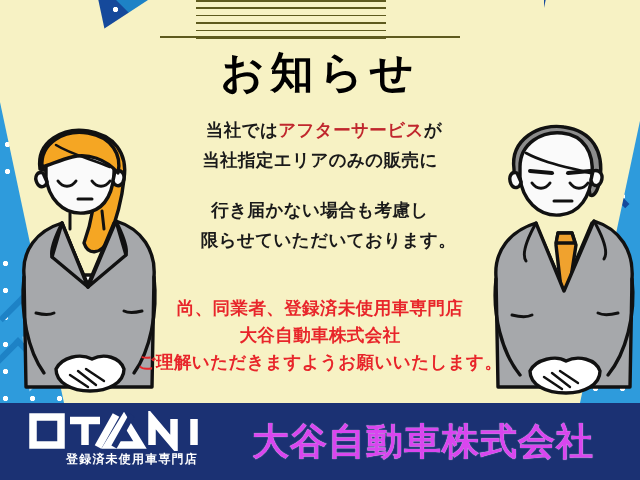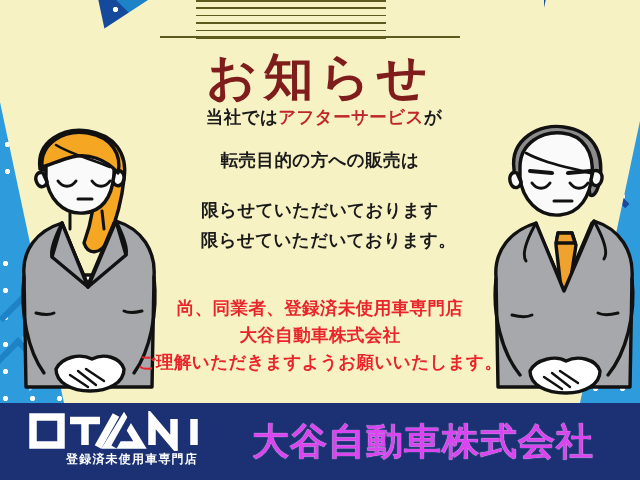--- a/index.html
+++ b/index.html
@@ -98,30 +98,30 @@
        #5E5A1E 0px, #5E5A1E 1.6px, transparent 1.6px, transparent 7.4px);
   }
   .stripe-long{
     position:absolute;left:160px;top:36px;width:300px;height:2px;background:#5E5A1E;
   }
 
   
   .text-wrap{position:absolute;left:0;top:0;width:640px;height:403px;}
   .headline{
     position:absolute;left:0;right:0;top:44px;text-align:center;
-    font-size:50px;font-weight:bold;letter-spacing:6px;color:#7f1d1d;
+    font-size:43px;font-weight:bold;letter-spacing:6px;color:#000000;
     font-family:Liberation Mono, monospace;
   }
   .body-line{
     position:absolute;left:0;right:0;text-align:center;
     font-size:17.5px;font-weight:bold;color:#1A1A1A;letter-spacing:.4px;
     white-space:nowrap;
   }
   .accent-red{color:#C0272D;}
-  .l1{top:105px;padding-left:8px;}
+  .l1{top:118px;padding-left:8px;}
   .l2{top:148px;}
   .l3{top:198px;}
   .l4{top:228px;padding-left:17px;}
   .l5{top:250px;}
 
   .red-line{
     position:absolute;left:0;right:0;text-align:center;
     font-size:17.5px;font-weight:bold;color:#E8252A;letter-spacing:.4px;
     white-space:nowrap;
   }
@@ -292,23 +292,23 @@
       <path d="M74 256 L92 268 M82 252 L100 266 M90 250 L108 262" stroke="#111" stroke-width="2.4"></path>
     </g>
   </svg>
 
   <div class="text-wrap">
     <div class="headline">お知らせ</div>
 
     <div class="body-line l1">
       <span>当社では</span><span class="accent-red">アフターサービス</span><span>が</span>
     </div>
-    <div class="body-line l2">転売目的の方への販売は</div>
-
-    <div class="body-line l3">限らせていただいております</div>
+    <div class="body-line l2">当社指定エリアのみの販売に</div>
+
+    <div class="body-line l3">行き届かない場合も考慮し</div>
     <div class="body-line l4">限らせていただいております。</div>
 
     <div class="red-line r1">尚、同業者、登録済未使用車専門店</div>
     <div class="red-line r2">大谷自動車株式会社</div>
     <div class="red-line r3">ご理解いただきますようお願いいたします。</div>
   </div>
 
   <div class="footer">
     <div class="logo-box">
       <svg class="logo-word" viewBox="0 0 192 40">

